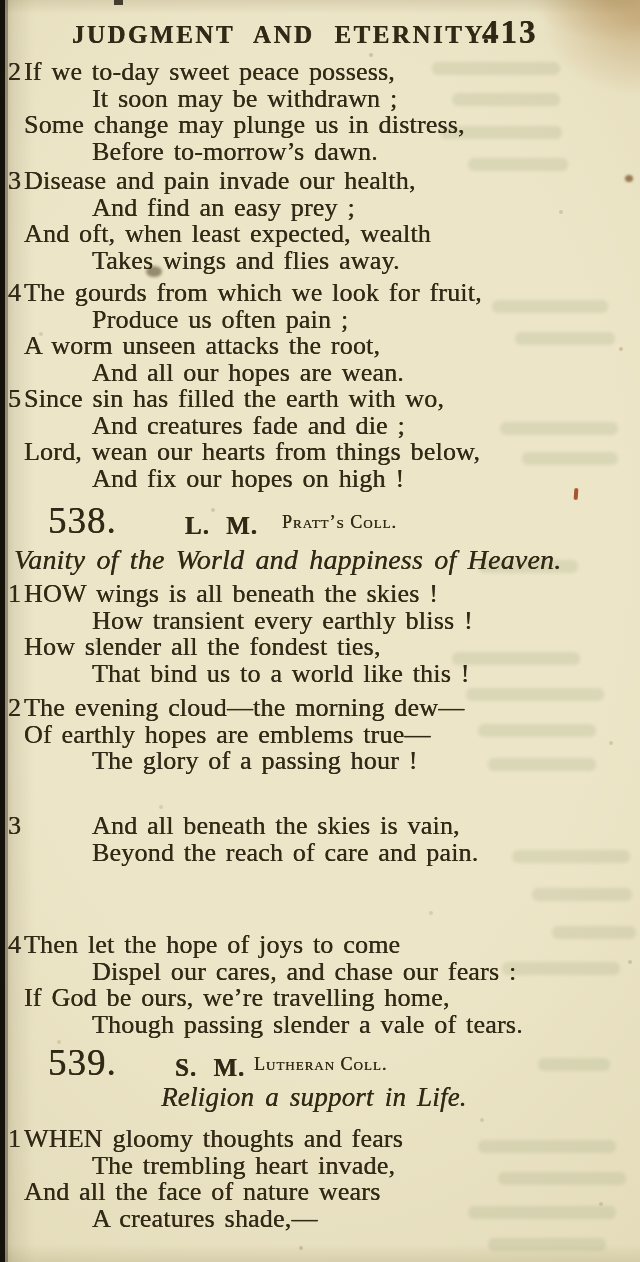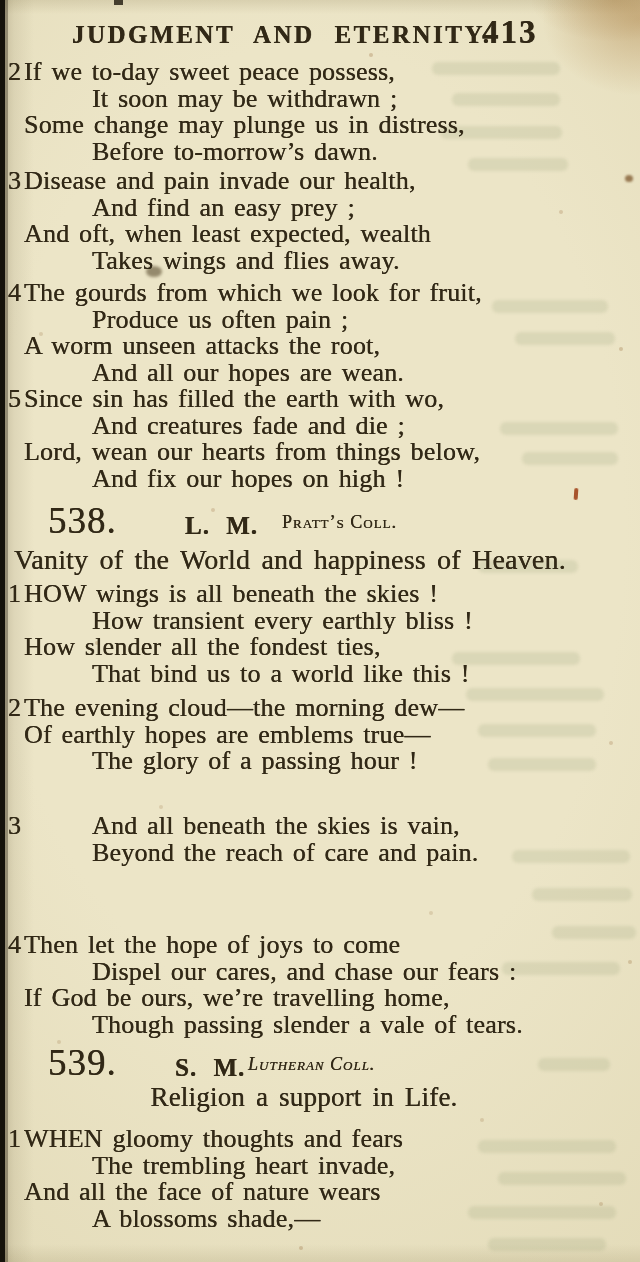--- a/index.html
+++ b/index.html
@@ -40,28 +40,28 @@
   .vl{font-size:26px;line-height:26.5px;padding-left:16px;letter-spacing:.2px;word-spacing:3px;white-space:nowrap;}
   .vl.ind{padding-left:84px;}
 
   .hymn-heading{position:absolute;left:0;right:0;height:44px;margin-left:32px;}
   .hymn-number{position:absolute;left:16px;top:0;font-size:37px;line-height:38px;letter-spacing:1px;}
   .hymn-meter{position:absolute;top:10px;font-size:25px;font-weight:bold;letter-spacing:1px;word-spacing:9px;}
   .hymn-source{position:absolute;top:10px;font-size:18px;font-variant:small-caps;letter-spacing:1px;}
   .h538 .hymn-meter{left:153px;}
   .h538 .hymn-source{left:250px;}
   .h539 .hymn-meter{left:143px;}
-  .h539 .hymn-source{left:216px;font-style:italic;}
+  .h539 .hymn-source{left:222px;}
 
   .hymn-subtitle{
     position:absolute;left:14px;width:612px;
-    font-size:28px;line-height:30px;
+    font-size:28px;font-style:italic;line-height:30px;
     letter-spacing:.2px;word-spacing:4px;white-space:nowrap;
   }
-  .hymn-subtitle.centered{left:4px;width:600px;text-align:center;font-size:27px;}
+  .hymn-subtitle.centered{left:14px;width:600px;text-align:center;font-size:27px;}
 
   
   .ghost{position:absolute;height:13px;border-radius:6px;background:rgba(148,158,122,.20);filter:blur(1.6px);}
   
   .smudge{position:absolute;left:146px;top:266px;width:16px;height:11px;border-radius:50%;
           background:rgba(78,64,34,.55);filter:blur(1.5px);}
   .dot-brown{position:absolute;left:625px;top:175px;width:8px;height:7px;border-radius:50%;
           background:rgba(124,86,44,.75);filter:blur(.8px);}
   .red-tick{position:absolute;left:574px;top:488px;width:4px;height:12px;border-radius:2px;
           background:#a8542c;transform:rotate(4deg);filter:blur(.3px);}
@@ -190,16 +190,16 @@
     <span class="hymn-meter">S. M.</span>
     <span class="hymn-source">Lutheran Coll.</span>
   </div>
   <div class="hymn-subtitle centered ink" style="top:1082px">Religion a support in Life.</div>
 
   <div class="verse ink" style="top:1126px">
     <span class="vnum">1</span>
     <div class="vl">WHEN gloomy thoughts and fears</div>
     <div class="vl ind">The trembling heart invade,</div>
     <div class="vl">And all the face of nature wears</div>
-    <div class="vl ind">A blossoms shade,—</div>
+    <div class="vl ind">A creatures shade,—</div>
   </div>
 
 </div>
 
 </body></html>

